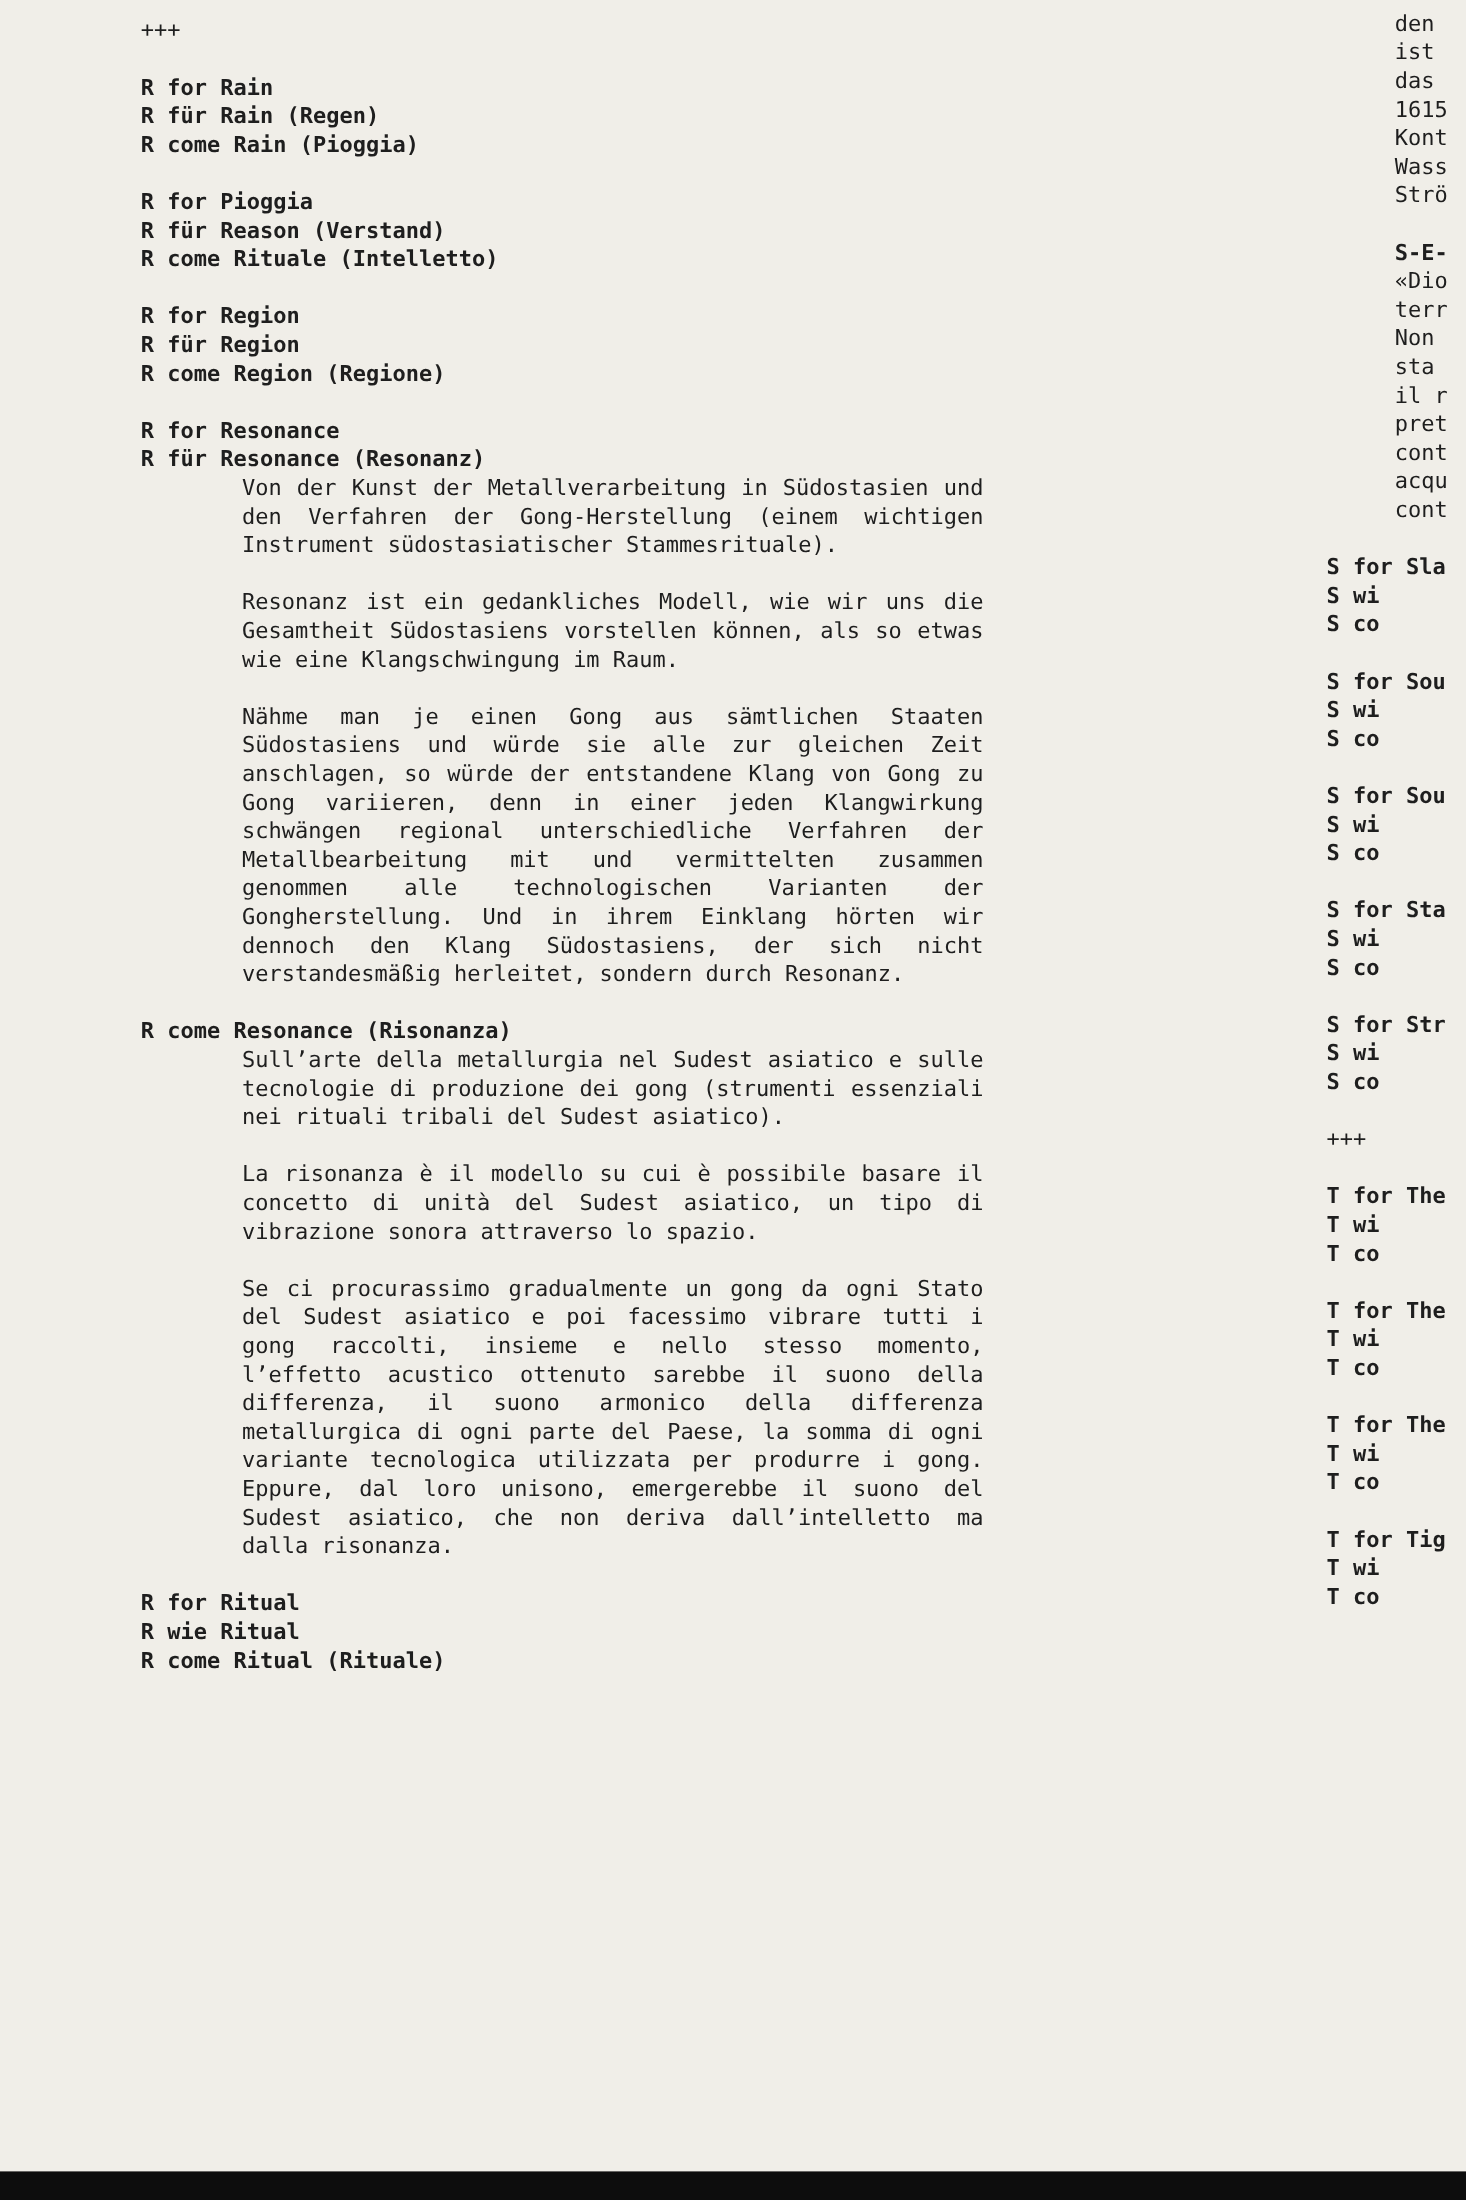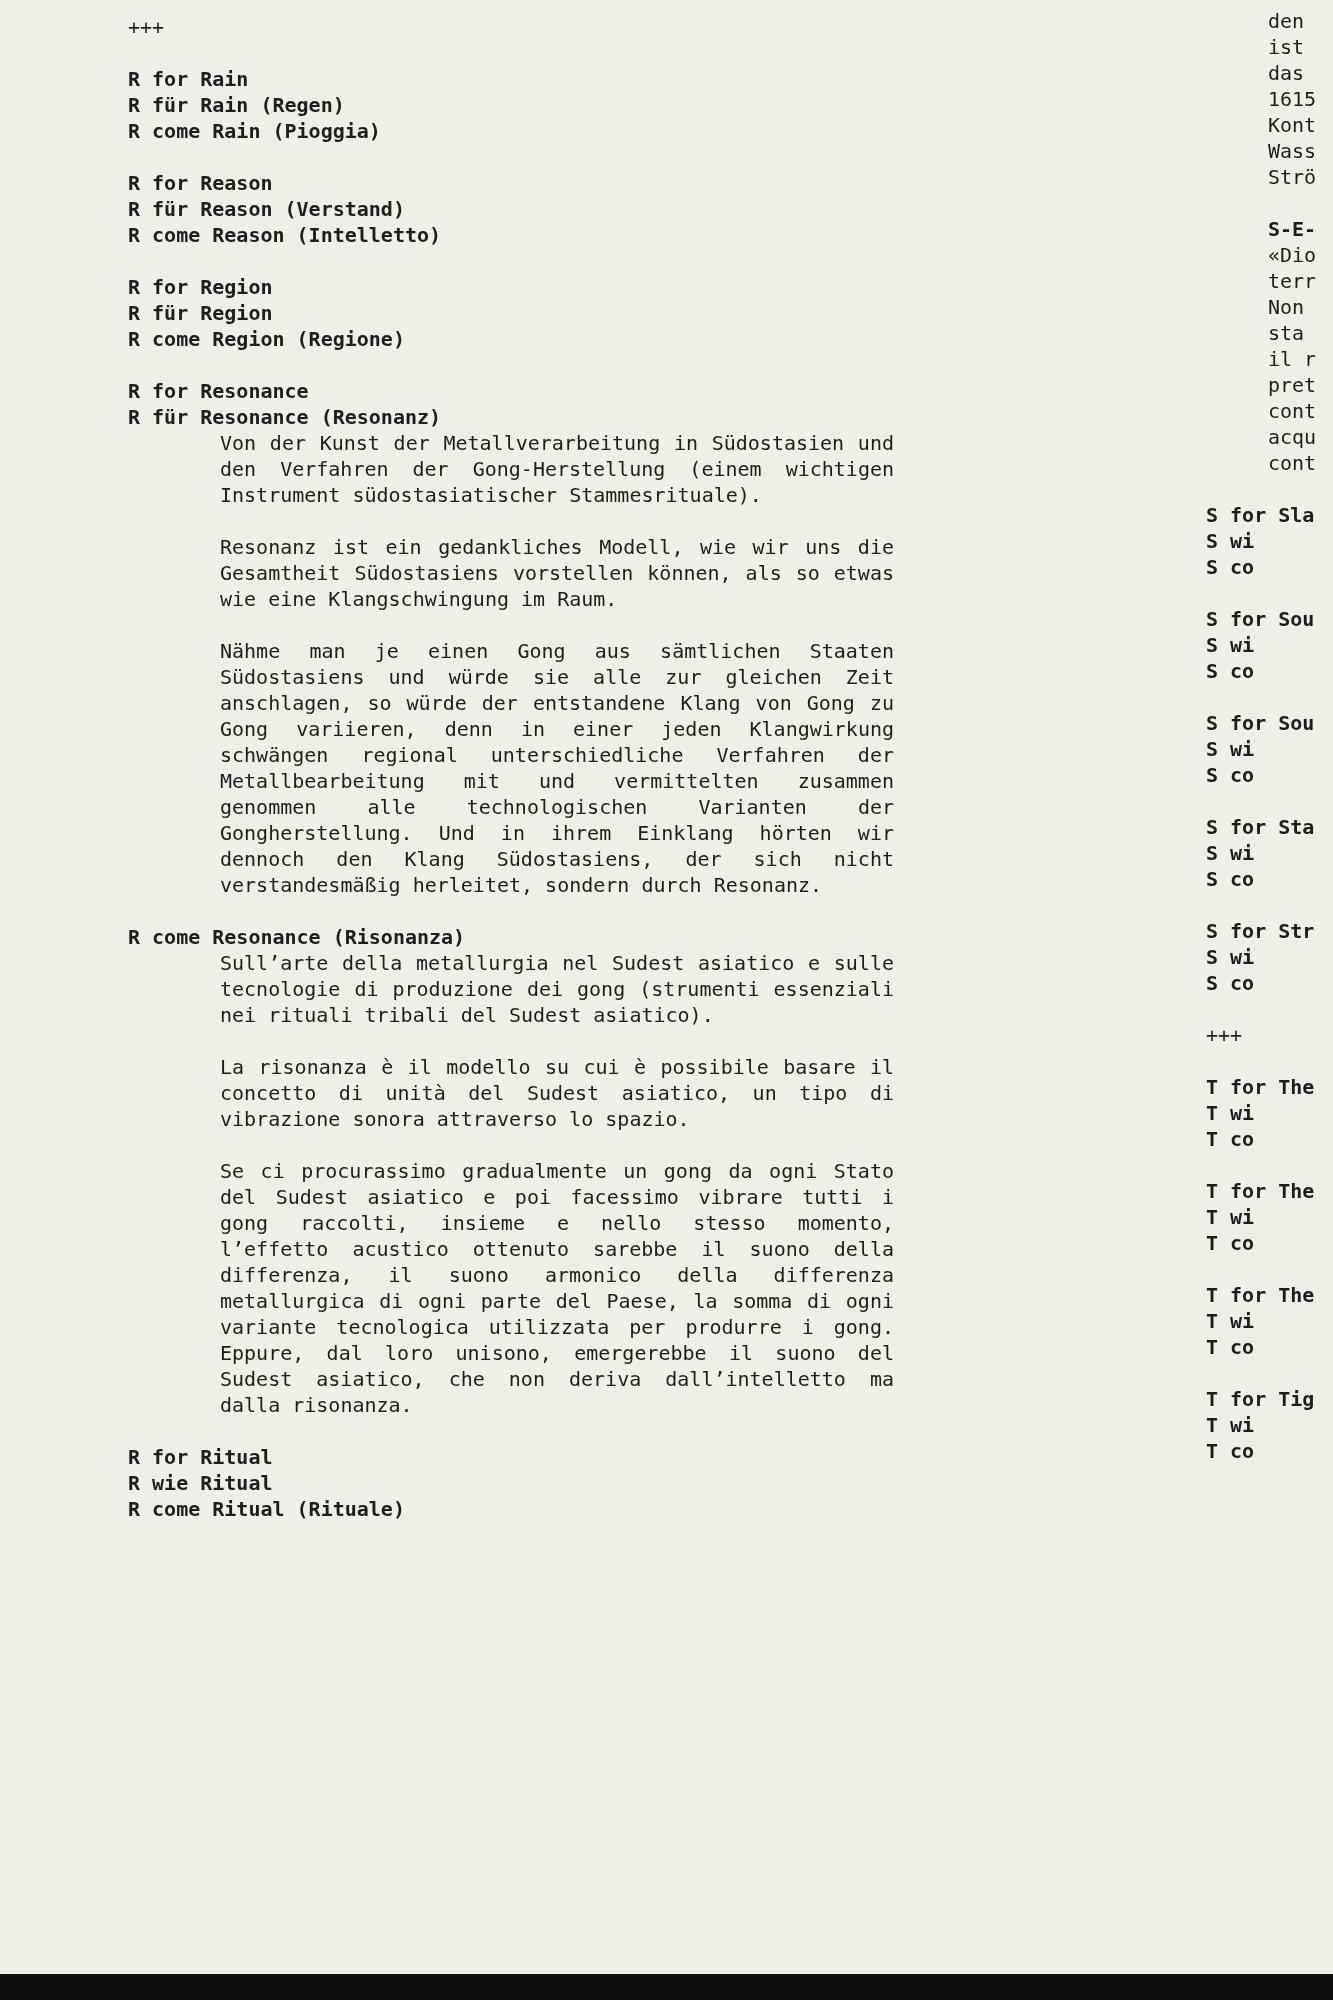--- a/index.html
+++ b/index.html
@@ -64,23 +64,23 @@
 <body style="background: rgb(240, 238, 232); color: rgb(30, 30, 30);">
 
 <div class="page">
   <div class="column column-left">
       <div class="line divider">+++</div>
       <div class="line blank"></div>
       <div class="line title">R for Rain</div>
       <div class="line sub">R für Rain (Regen)</div>
       <div class="line sub">R come Rain (Pioggia)</div>
       <div class="line blank"></div>
-      <div class="line title">R for Reason</div>
+      <div class="line title">R for Pioggia</div>
       <div class="line sub">R für Reason (Verstand)</div>
-      <div class="line sub">R come Reason (Intelletto)</div>
+      <div class="line sub">R come Rituale (Intelletto)</div>
       <div class="line blank"></div>
       <div class="line title">R for Region</div>
       <div class="line sub">R für Region</div>
       <div class="line sub">R come Region (Regione)</div>
       <div class="line blank"></div>
       <div class="line title">R for Resonance</div>
       <div class="line sub">R für Resonance (Resonanz)</div>
       <div class="line para">Von der Kunst der Metallverarbeitung in Südostasien und den Verfahren der Gong-Herstellung (einem wichtigen Instrument südostasiatischer Stammesrituale).</div>
       <div class="line blank"></div>
       <div class="line para">Resonanz ist ein gedankliches Modell, wie wir uns die Gesamtheit Südostasiens vorstellen können, als so etwas wie eine Klangschwingung im Raum.</div>

